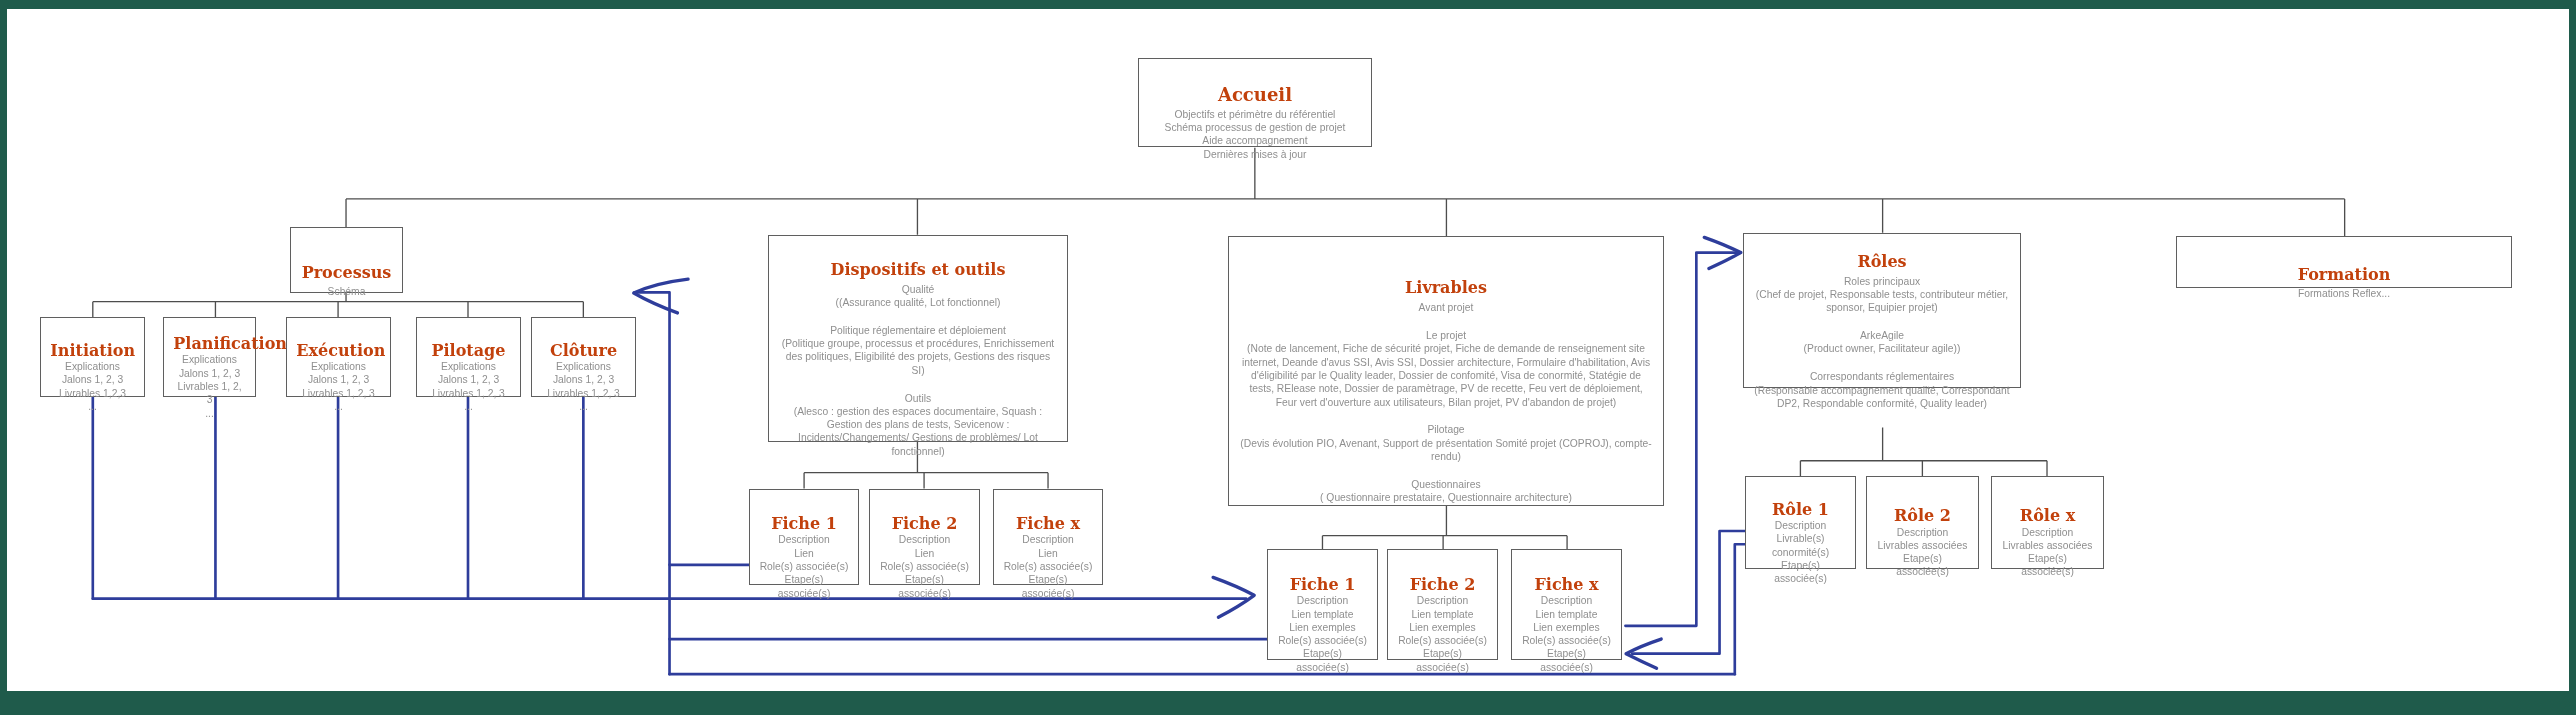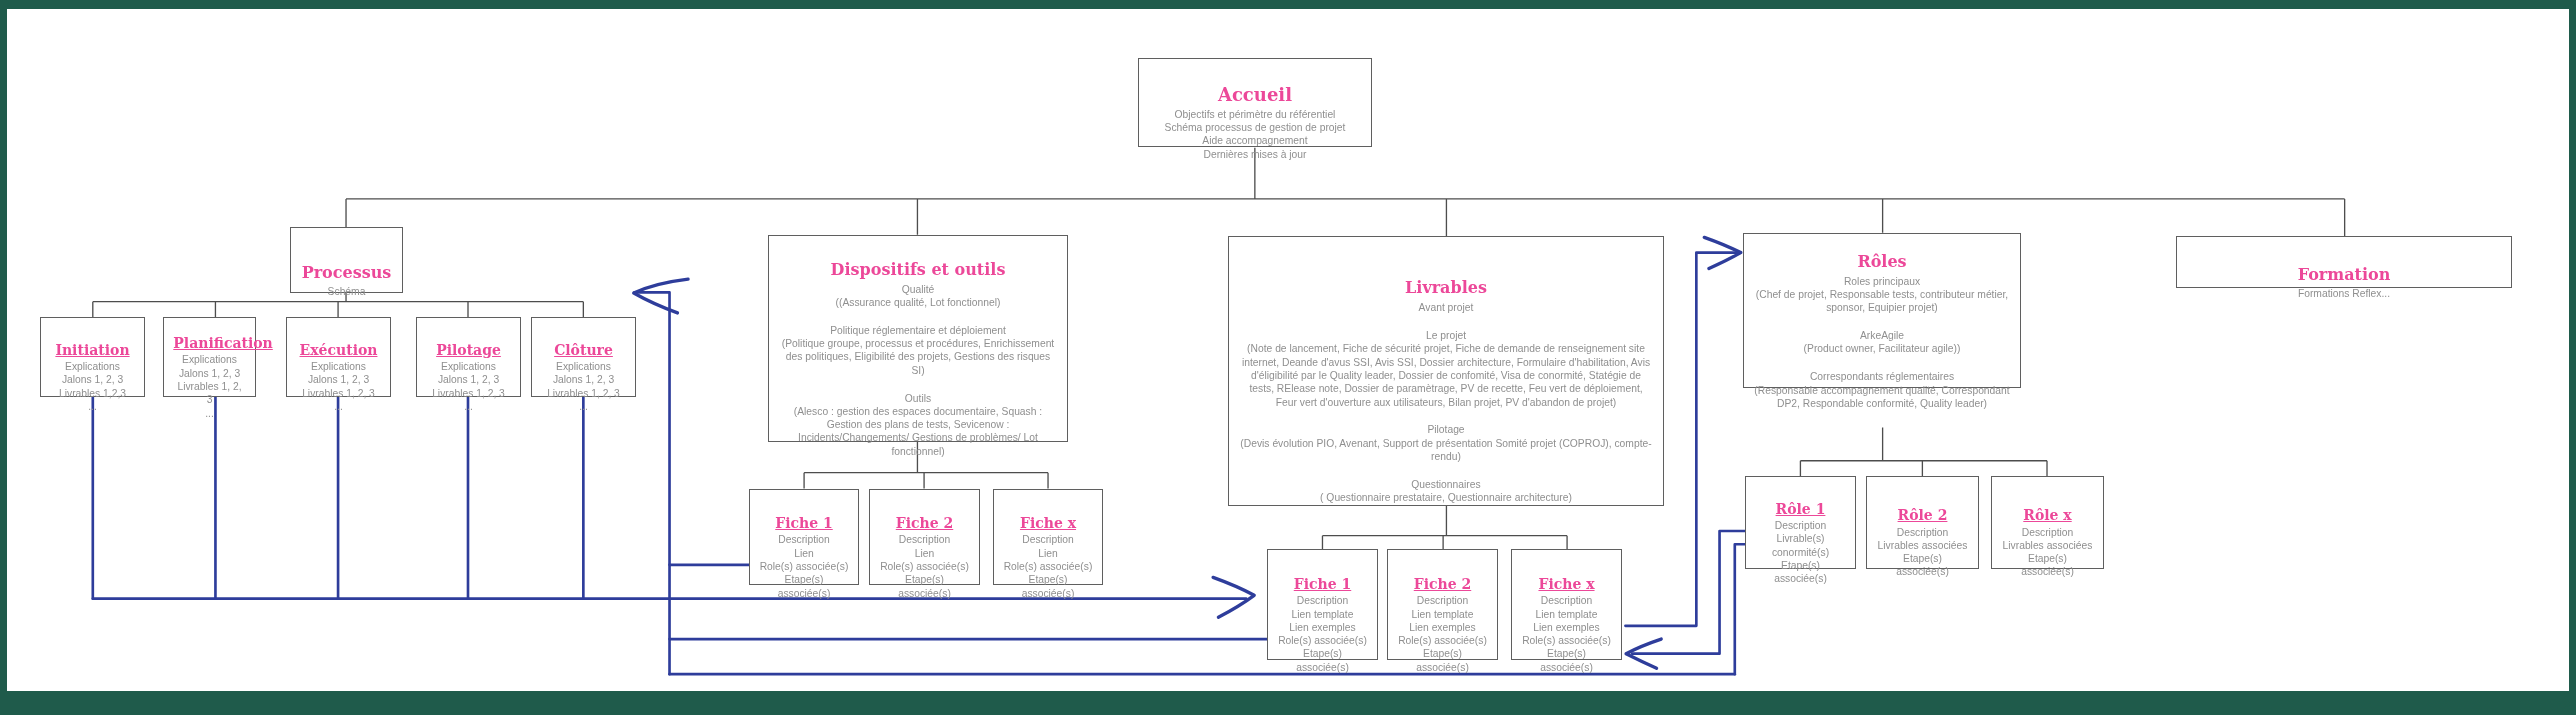--- a/index.html
+++ b/index.html
@@ -17,25 +17,25 @@
   .frame.right{left:2569px;top:0;width:7.3px;height:716px;}
   svg.wires{position:absolute;left:0;top:0;z-index:1;}
   .box{
     position:absolute;box-sizing:border-box;
     background:#ffffff;border:1.3px solid #5f5f5f;
     display:flex;flex-direction:column;justify-content:center;
     text-align:center;color:#8f8f8f;z-index:2;
     padding:5.3px 9.3px;
   }
   .box .title{
-    font-family:"DejaVu Serif",serif;font-weight:bold;color:#ec4899;
+    font-family:"DejaVu Serif",serif;font-weight:bold;color:#c2410c;
     font-size:16px;line-height:20px;margin-bottom:2.7px;white-space:nowrap;margin-top:41px;
   }
   .box.accueil .title{font-size:18px;}
-  .box.small .title{font-size:14px;line-height:17px;margin-bottom:1.3px;text-decoration:underline;}
+  .box.small .title{font-size:16px;line-height:17px;margin-bottom:1.3px;}
   .bline{font-size:10.3px;line-height:13.3px;min-height:13.3px;}
   .bline.blank{min-height:14.6px;}
 </style>
 </head>
 <body>
 
 <div class="canvas">
 
   <svg class="wires" width="2576" height="716" viewBox="0 0 3886 1080">
 

